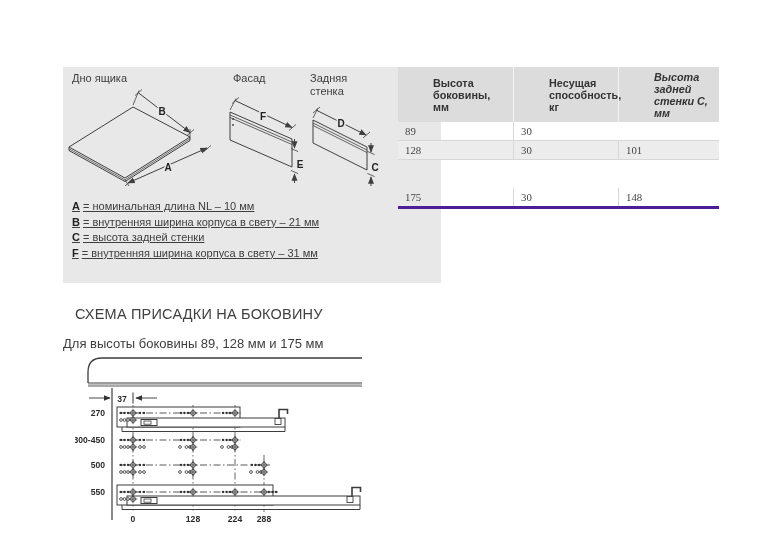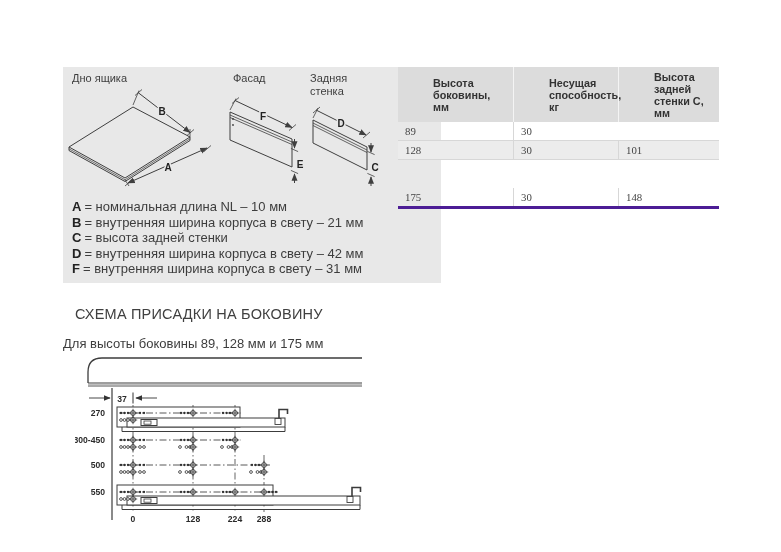--- a/index.html
+++ b/index.html
@@ -2,31 +2,31 @@
 <html><head>
 <meta charset="utf-8">
 <style>
   html,body{margin:0;padding:0;background:#fff;}
   #screen{position:relative;width:781px;height:552px;background:#fff;overflow:hidden;
           font-family:"Liberation Sans","DejaVu Sans",sans-serif;color:#3b3b3b;}
   .abs{position:absolute;}
   .page-title{left:73px;top:34px;font-size:13.5px;color:#4a4a4a;letter-spacing:.1px;white-space:nowrap;}
   .diagram-box{left:63px;top:67px;width:378px;height:216px;background:#e8e8e8;}
   .dlabel{position:absolute;font-size:11px;color:#3d3d3d;line-height:13px;}
-  .legend{position:absolute;left:9px;top:132px;font-size:13px;line-height:15.6px;color:#3d3d3d;}
+  .legend{position:absolute;left:9px;top:132px;font-size:11px;line-height:15.6px;color:#3d3d3d;text-decoration:underline;}
   .legend-row b{color:#222;}
   .legend-row span{margin-left:3px;}
   svg text.dletter{font-family:"Liberation Sans",sans-serif;font-size:10px;font-weight:700;fill:#222;
       paint-order:stroke;stroke:#e8e8e8;stroke-width:3px;text-anchor:middle;}
   
   .spec-table{left:398px;top:67px;width:321px;font-size:10.8px;}
   .t-head{display:grid;grid-template-columns:116px 105px 100px;background:#dcdcdc;}
   .t-head .cell{font-weight:700;color:#333;padding:4px 4px 3px 7px;border-right:1px solid #f4f4f4;
       min-height:24px;display:flex;align-items:center;line-height:12px;margin-left:28px;}
-  .t-head .cell:last-child{border-right:none;}
+  .t-head .cell:last-child{border-right:none;font-style:italic;}
   .t-row{display:grid;grid-template-columns:116px 105px 100px;border-bottom:1px solid #d7d7d7;}
   .t-row:last-child{border-bottom:3px solid #4c1d95;margin-top:28px;}
   .t-row .cell{padding:2px 4px 2px 7px;border-right:1px solid #d7d7d7;color:#444;line-height:14px;font-family:Liberation Serif, serif;}
   .t-row .cell:last-child{border-right:none;}
   .t-row.stripe{background:#ececec;}
   .section-title{left:75px;top:306px;font-size:14.5px;color:#404040;letter-spacing:.2px;white-space:nowrap;}
   .section-sub{left:63px;top:336px;font-size:13px;color:#3d3d3d;white-space:nowrap;}
   svg text.rlabel,svg text.xlabel{font-family:"Liberation Sans",sans-serif;font-size:8.6px;font-weight:700;fill:#2b2b2b;}
 </style>
 </head>
@@ -104,21 +104,20 @@
       <text class="dletter" x="200" y="53">F</text>
       <text class="dletter" x="237" y="101">E</text>
       <text class="dletter" x="278" y="60">D</text>
       <text class="dletter" x="312" y="104">C</text>
     </svg>
 
     <div class="legend">
       <div class="legend-row"><b>A</b><span>= номинальная длина NL – 10 мм</span></div>
       <div class="legend-row"><b>B</b><span>= внутренняя ширина корпуса в свету – 21 мм</span></div>
       <div class="legend-row"><b>C</b><span>= высота задней стенки</span></div>
-      <div class="legend-row"><b>D</b><span>= внутренняя ширина корпуса в свету – 42 мм</span></div>
       <div class="legend-row"><b>F</b><span>= внутренняя ширина корпуса в свету – 31 мм</span></div>
     </div>
   </div>
 
   <div class="abs spec-table">
     <div class="t-head">
       <div class="cell">Высота боковины, мм</div>
       <div class="cell">Несущая способность, кг</div>
       <div class="cell">Высота задней стенки C, мм</div>
     </div>

